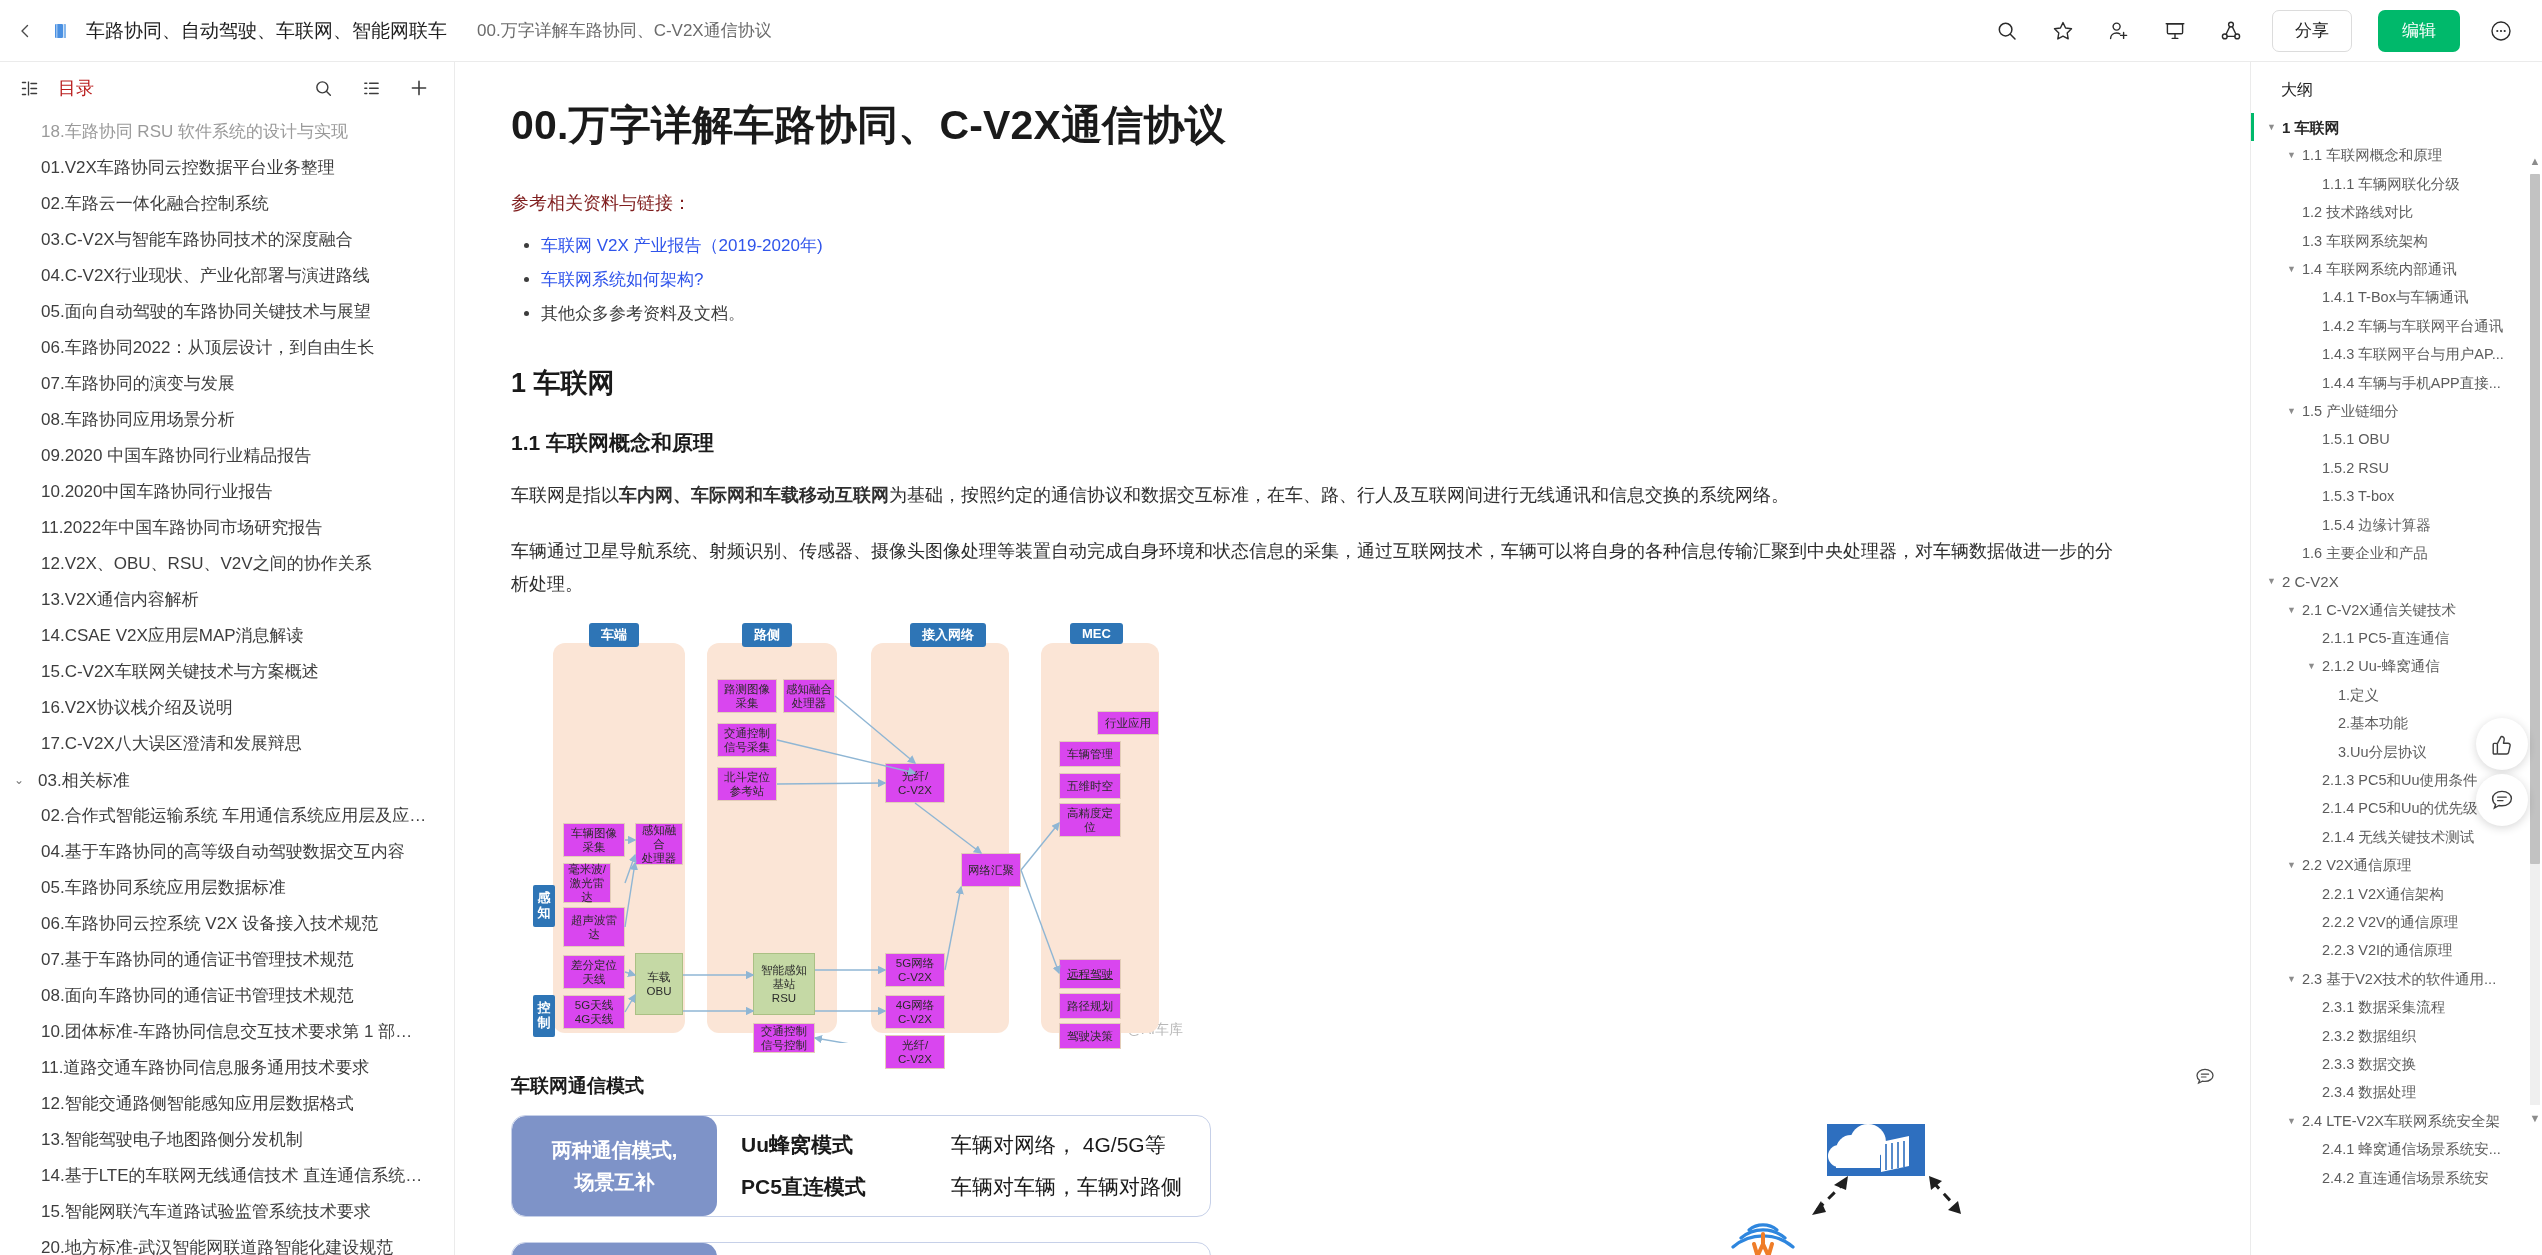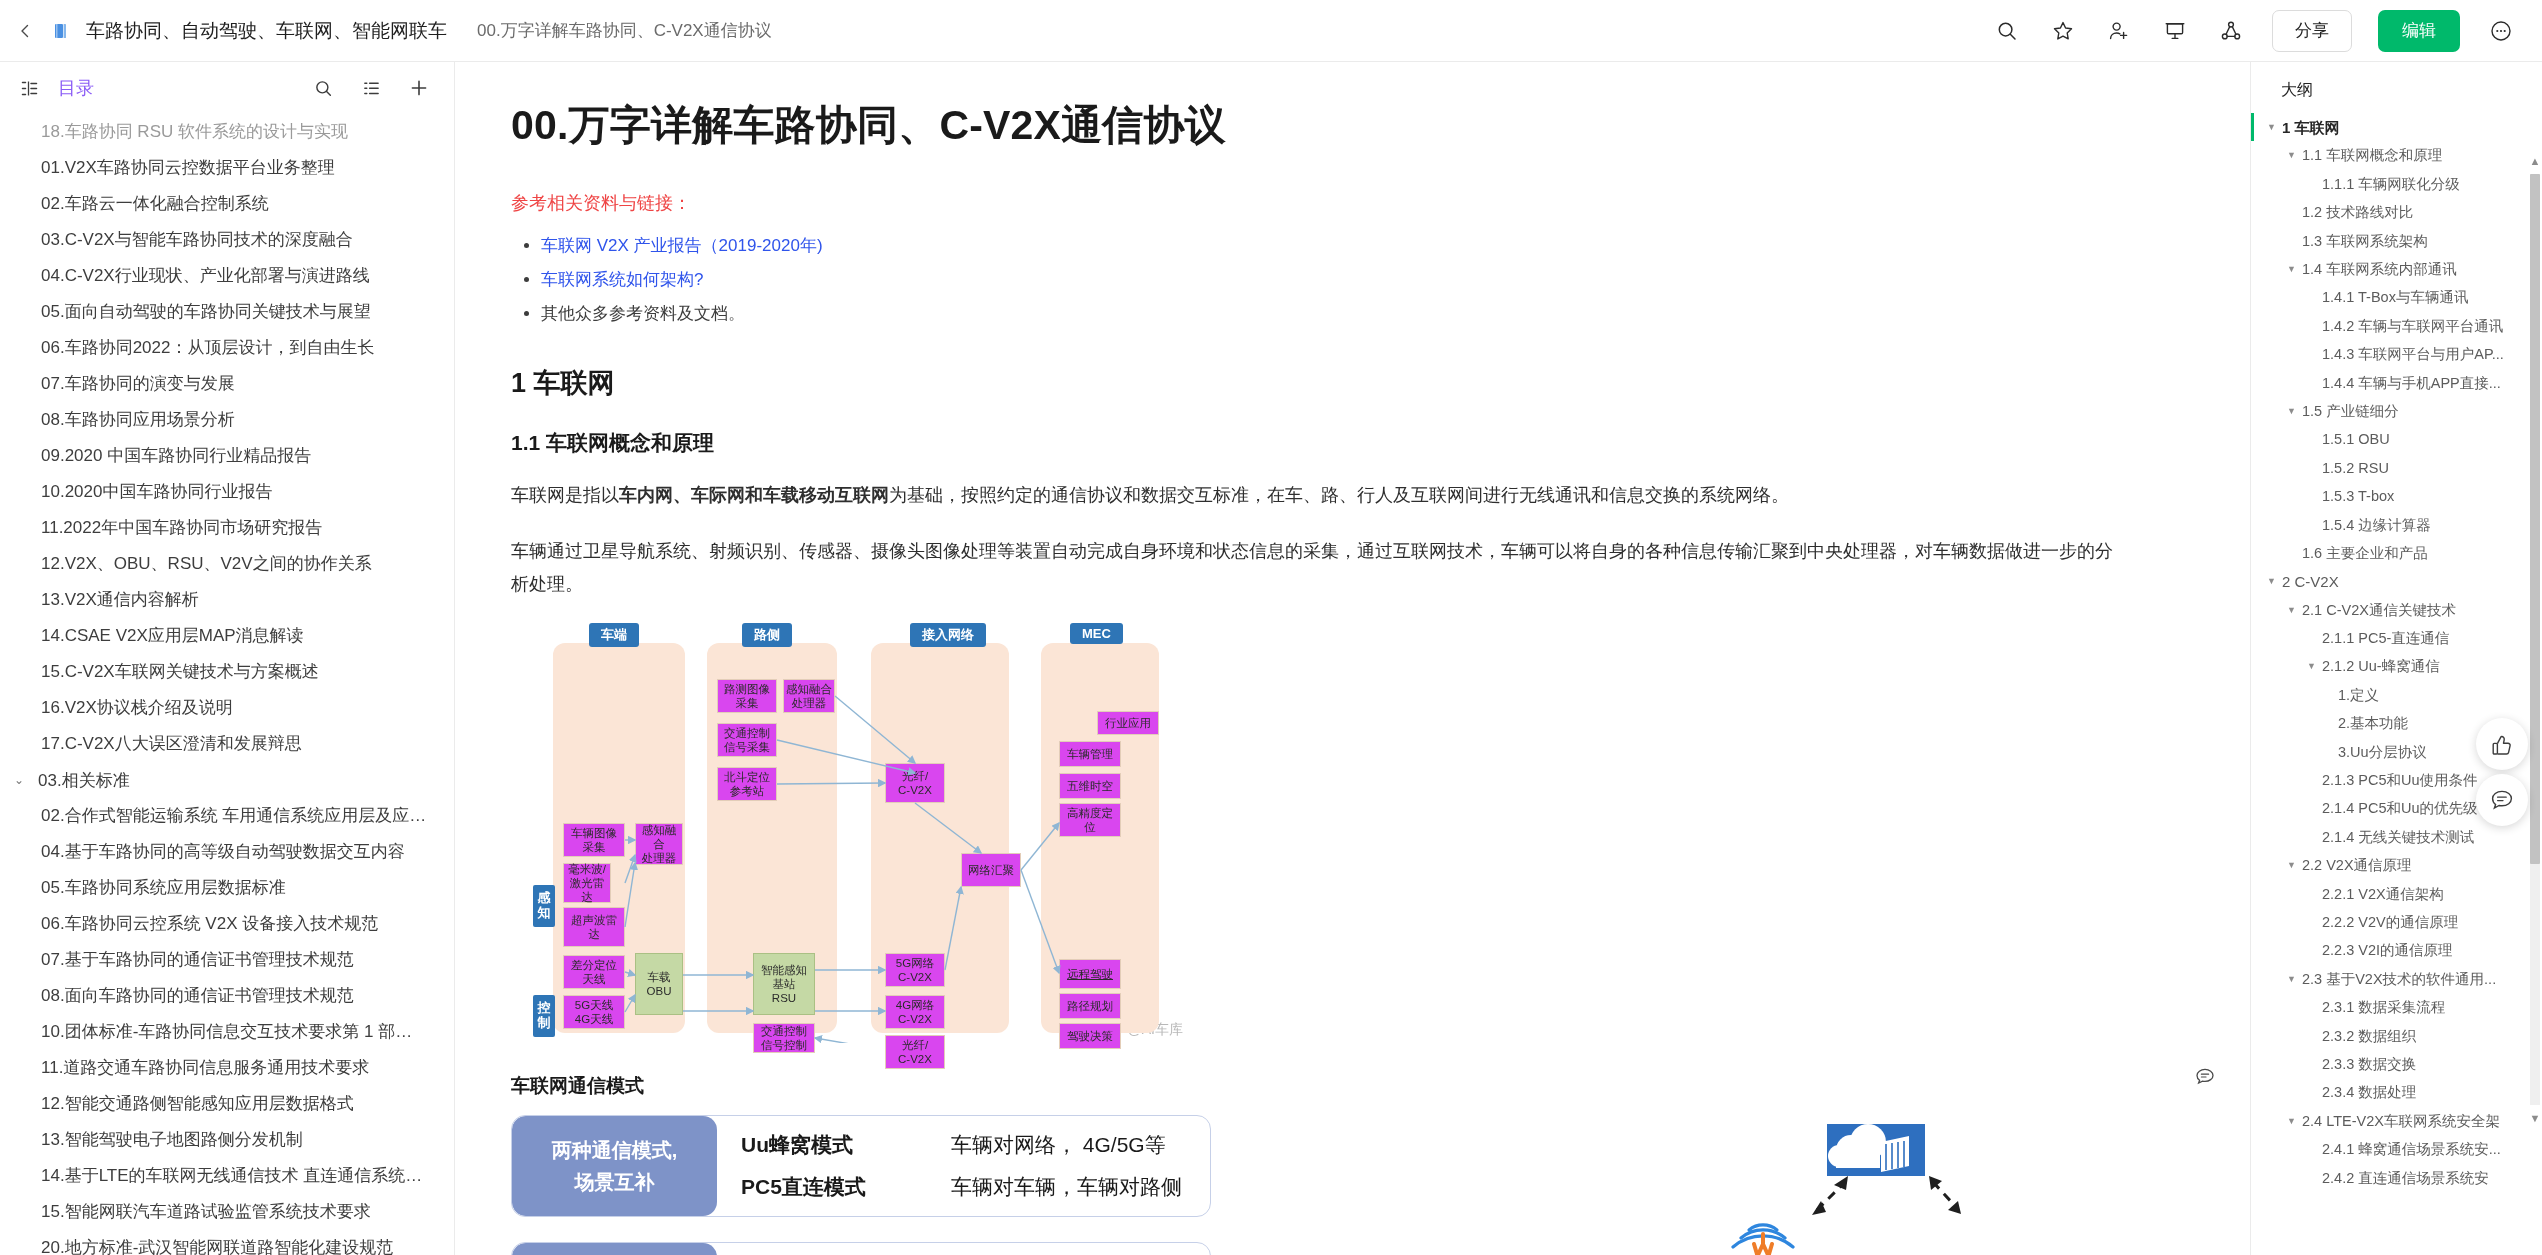--- a/index.html
+++ b/index.html
@@ -35,40 +35,40 @@
   
   .body { flex: 1; display: flex; min-height: 0; }
 
   
   .sidebar {
     width: 455px; flex: 0 0 455px; border-right: 1px solid #ebebeb;
     display: flex; flex-direction: column; background: #fff; min-height: 0;
   }
   .sb-head { height: 52px; flex: 0 0 52px; display: flex; align-items: center; padding: 0 22px 0 16px; }
   .sb-head-left { display: flex; align-items: center; gap: 16px; }
-  .sb-head-title { font-size: 18px; color: #8b5cf6; }
+  .sb-head-title { font-size: 18px; color: #b91c1c; }
   .sb-head-right { margin-left: auto; display: flex; align-items: center; gap: 22px; }
   .sb-ic { width: 26px; height: 26px; display:flex; align-items:center; justify-content:center; color:#3c3c3c; cursor:pointer; }
   .sb-list { flex: 1; overflow: hidden; padding-bottom: 8px; position: relative; }
   .sb-item {
     padding: 6px 26px 6px 41px; font-size: 17px; color: #3d3d3d; line-height: 1.45;
     white-space: nowrap; overflow: hidden; text-overflow: ellipsis; cursor: pointer; height:36px;
   }
   .sb-item.clipped { color: #9a9a9a; }
   .sb-group {
     padding: 6px 26px 6px 14px; font-size: 17px; color: #3d3d3d;
     display: flex; align-items: center; gap: 10px; cursor: pointer; height: 36px;
   }
   .caret { color:#7a7a7a; font-size:12px; width:14px; display:inline-block; }
 
   
   .main { flex: 1; min-width: 0; position: relative; overflow: hidden; background:#fff; }
   .doc { padding: 36px 120px 0 56px; max-width: 1840px; }
   h1.doc-title { font-size: 41px; line-height: 1.35; font-weight: 700; color: #1a1a1a; letter-spacing: .2px; }
-  .p-ref { margin-top: 38px; font-size: 18px; color: #ef4444; }
+  .p-ref { margin-top: 38px; font-size: 18px; color: #7f1d1d; }
   ul.ref-list { margin-top: 14px; padding-left: 30px; }
   ul.ref-list li { font-size: 17px; line-height: 2.0; color: #3d3d3d; list-style: disc; }
   ul.ref-list li a { color: #2f54eb; text-decoration: none; cursor: pointer; }
   h2.h-1 { margin-top: 34px; font-size: 27px; font-weight: 700; color:#1a1a1a; }
   h3.h-11 { margin-top: 28px; font-size: 21px; font-weight: 700; color:#1a1a1a; }
   p.para { margin-top: 22px; font-size: 18px; line-height: 1.85; color: #2e2e2e; }
   p.para b { font-weight: 700; }
   h4.cap { margin-top: 30px; font-size: 19px; font-weight: 700; color:#1a1a1a; }
 
   

